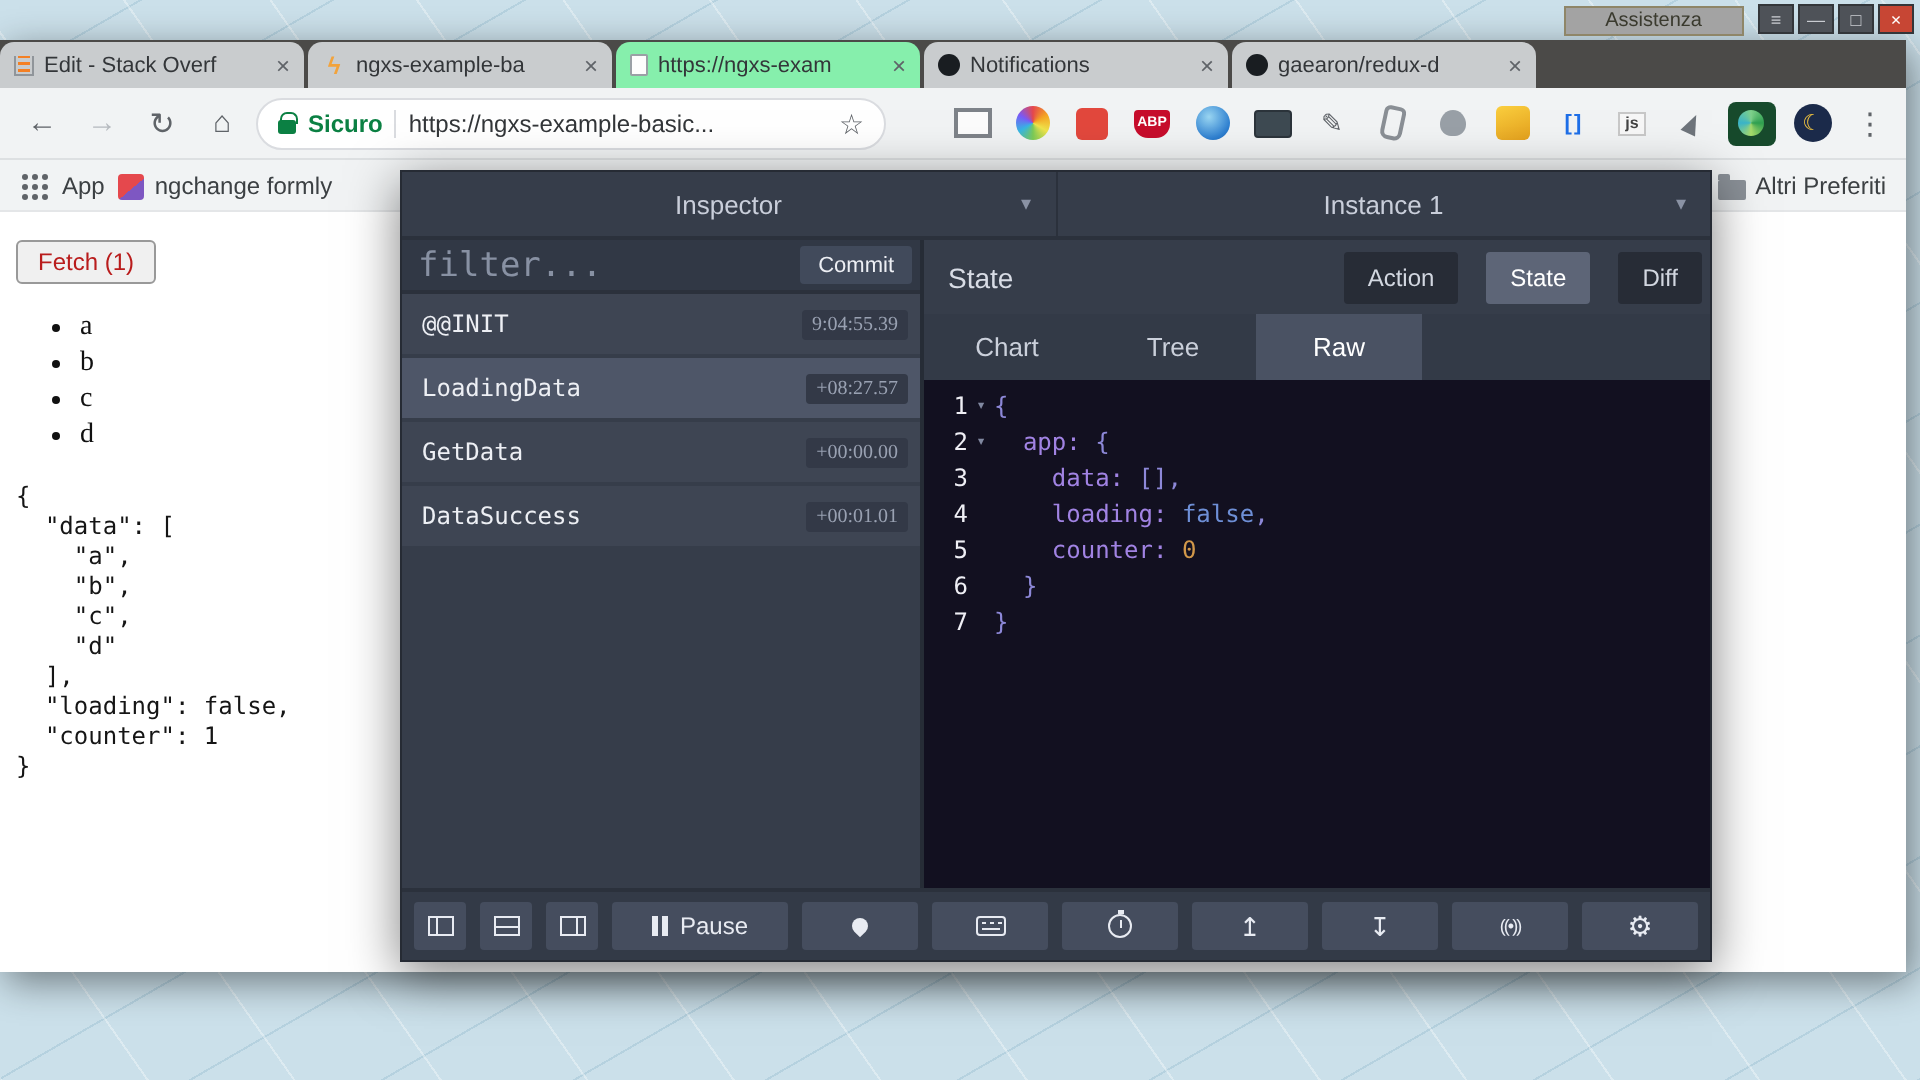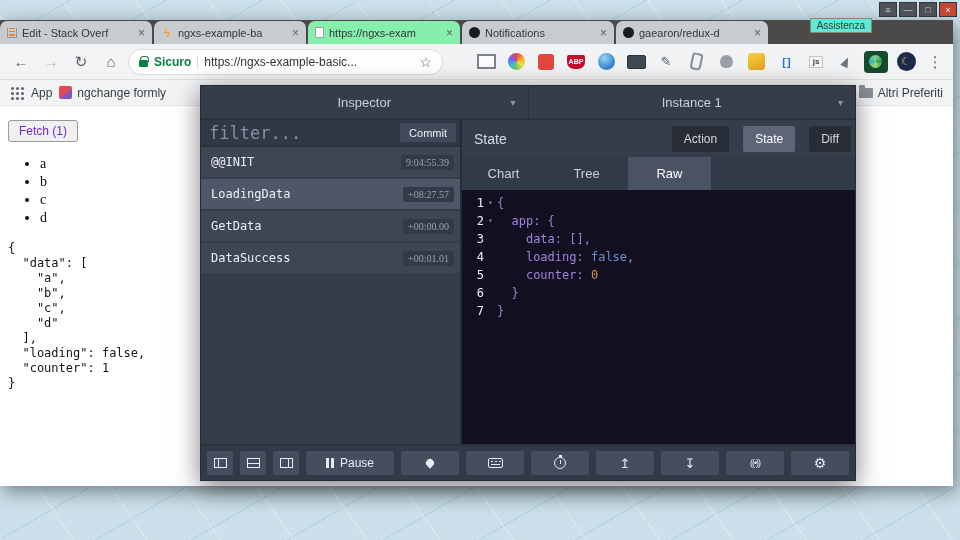--- a/index.html
+++ b/index.html
@@ -2,21 +2,21 @@
 <html style="--green: #0B8043; --syn-key: #A183E3; --syn-punct: #8D88D8; --syn-bool: #6E8FD6; --syn-num: #D2984A;"><head>
 <meta charset="utf-8">
 <style>
 *{margin:0;padding:0;box-sizing:border-box}
 html,body{width:960px;height:540px;overflow:hidden}
 body{font-family:"Liberation Sans",sans-serif}
 .desktop{position:relative;width:960px;height:540px;background:#CBE0EA;overflow:hidden}
 .desktop::before{content:"";position:absolute;inset:0;background:
  repeating-linear-gradient(55deg,rgba(255,255,255,.35) 0 1px,transparent 1px 60px),
  repeating-linear-gradient(-30deg,rgba(160,195,212,.5) 0 1px,transparent 1px 48px)}
-.assist{position:absolute;top:18px;right:88px;background:#5eead4;border:1px solid #8F8668;color:#3A3A2E;font-size:10px;line-height:13px;padding:0 6px;z-index:5}
+.assist{position:absolute;top:3px;right:88px;background:#a3a3a3;border:1px solid #8F8668;color:#3A3A2E;font-size:10px;line-height:13px;padding:0 20px;z-index:5}
 .winbtns{position:absolute;top:2px;right:3px;display:flex;gap:2px;z-index:5}
 .wb{width:18px;height:15px;background:#4E5258;border:1px solid #33363A;color:#C9CCD1;font-size:9px;display:flex;align-items:center;justify-content:center;cursor:pointer}
 .wb.close{background:#C74634;color:#fff}
 .window{position:absolute;top:20px;left:0;width:953px;height:466px;box-shadow:3px 5px 18px rgba(0,0,0,.45);background:#fff}
 .tabstrip{height:24px;background:#4B4A48;display:flex;align-items:flex-end;padding-left:0}
 .tab{width:152px;height:23px;margin-right:2px;border-radius:7px 7px 0 0;background:#C9CCCE;display:flex;align-items:center;padding:0 7px;font-size:11px;color:#333639;cursor:pointer}
 .tab.active{background:#86efac}
 .tab-label{flex:1;white-space:nowrap;overflow:hidden;margin:0 4px 0 5px}
 .tab-close{color:#5F6368;font-size:12px;line-height:1}
 .fav{width:12px;height:12px;flex-shrink:0;display:flex;align-items:center;justify-content:center}
@@ -50,30 +50,30 @@
 .ext-shield::before{content:"";width:13px;height:13px;background:#99A0A7;border-radius:50% 50% 42% 42%/55% 55% 45% 45%}
 .ext-gold-badge::before{content:"";width:17px;height:17px;border-radius:3px;background:linear-gradient(160deg,#FBCF3F,#E3A01D)}
 .ext-brackets .ext-label{color:#1E6FE8;font-weight:bold;font-size:11px;letter-spacing:-1px}
 .ext-js-badge .ext-label{background:#F7F7F7;border:1px solid #C8C8C8;color:#444;font-size:8px;font-weight:bold;padding:1px 3px;line-height:1}
 .ext-cursor::before{content:"";width:0;height:0;border-left:4px solid transparent;border-right:4px solid transparent;border-bottom:10px solid #6E747B;transform:rotate(25deg)}
 .ext-redux-devtools::before{content:"";position:absolute;width:24px;height:22px;background:#174A2C;border-radius:4px;left:3px;top:2px}
 .ext-redux-devtools::after{content:"";position:absolute;width:13px;height:13px;border-radius:50%;background:conic-gradient(#7ED08A,#2E9E4F,#A6D96A,#39B3C8,#7ED08A);left:8px;top:6px}
 .ext-night-mode .ext-label{background:#1B2A4A;color:#F3C53E;width:19px;height:19px;border-radius:50%;display:flex;align-items:center;justify-content:center;font-size:11px}
 .bookmarks{height:26px;background:#F1F3F4;display:flex;align-items:center;padding:0 10px;gap:7px;border-bottom:1px solid #E4E6E8}
 .bm-label{font-size:12px;color:#3C4043}
-.bm-item{display:flex;align-items:flex-start;gap:5px;cursor:pointer}
+.bm-item{display:flex;align-items:flex-end;gap:5px;cursor:pointer}
 .bm-spacer{flex:1}
 .vsep{width:1px;height:15px;background:#CFD2D5}
 .apps-grid-wrap{width:14px;height:14px;position:relative;cursor:pointer}
 .apps-grid{position:absolute;left:1px;top:1px;width:3px;height:3px;border-radius:50%;background:#5F6368;box-shadow:5px 0 0 #5F6368,10px 0 0 #5F6368,0 5px 0 #5F6368,5px 5px 0 #5F6368,10px 5px 0 #5F6368,0 10px 0 #5F6368,5px 10px 0 #5F6368,10px 10px 0 #5F6368}
 .bm-fav{width:13px;height:13px;border-radius:2px;background:linear-gradient(140deg,#E5484D 0 55%,#7E57C2 55%)}
 .folder{width:14px;height:10px;background:#8A9097;border-radius:1px;position:relative;margin-top:2px}
 .folder::before{content:"";position:absolute;top:-3px;left:0;width:6px;height:3px;background:#8A9097;border-radius:1px 1px 0 0}
 .page{height:380px;background:#fff;overflow:hidden}
-.fetch{margin:14px 0 0 8px;padding:3px 10px;font-size:12px;font-family:"Liberation Sans",sans-serif;background:#F0F0F0;border:1px solid #999;border-radius:3px;color:#6d28d9;cursor:pointer}
+.fetch{margin:14px 0 0 8px;padding:3px 10px;font-size:12px;font-family:"Liberation Sans",sans-serif;background:#F0F0F0;border:1px solid #999;border-radius:3px;color:#b91c1c;cursor:pointer}
 .dlist{margin-top:13px;padding-left:40px;font-family:"Liberation Serif",serif;font-size:14px;line-height:18px;color:#111;list-style:disc}
 .json{margin:14px 0 0 8px;font-family:"DejaVu Sans Mono",monospace;font-size:12px;line-height:15px;color:#151515}
 
 .devtools{position:absolute;left:200px;top:85px;width:656px;height:396px;background:#363D4A;z-index:10;box-shadow:0 6px 24px rgba(0,0,0,.5);border:1px solid #262B34;display:flex;flex-direction:column}
 .dt-header{height:34px;display:flex;border-bottom:2px solid #2B313C;flex-shrink:0}
 .dt-dd{flex:1;display:flex;align-items:center;justify-content:center;position:relative;color:#C9CEDA;font-size:13px;cursor:pointer}
 .dt-dd:first-child{border-right:1px solid #2B313C}
 .caret{position:absolute;right:12px;color:#8A92A4;font-size:10px}
 .dt-body{flex:1;display:flex;min-height:0}
 .dt-left{width:261px;border-right:2px solid #262C36;display:flex;flex-direction:column;flex-shrink:0}

